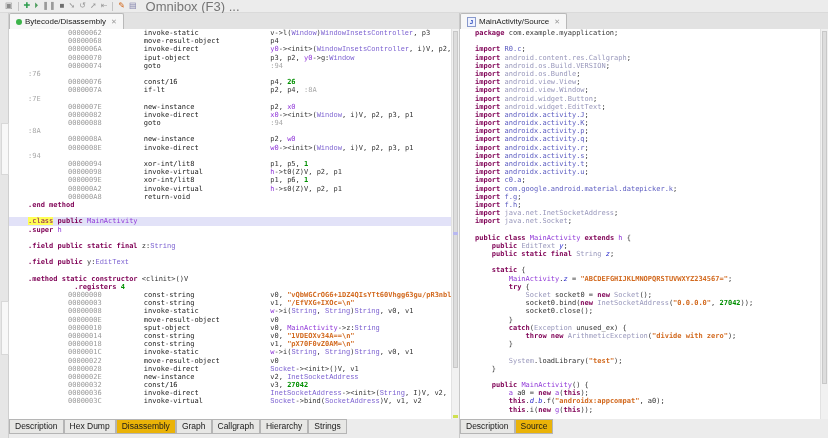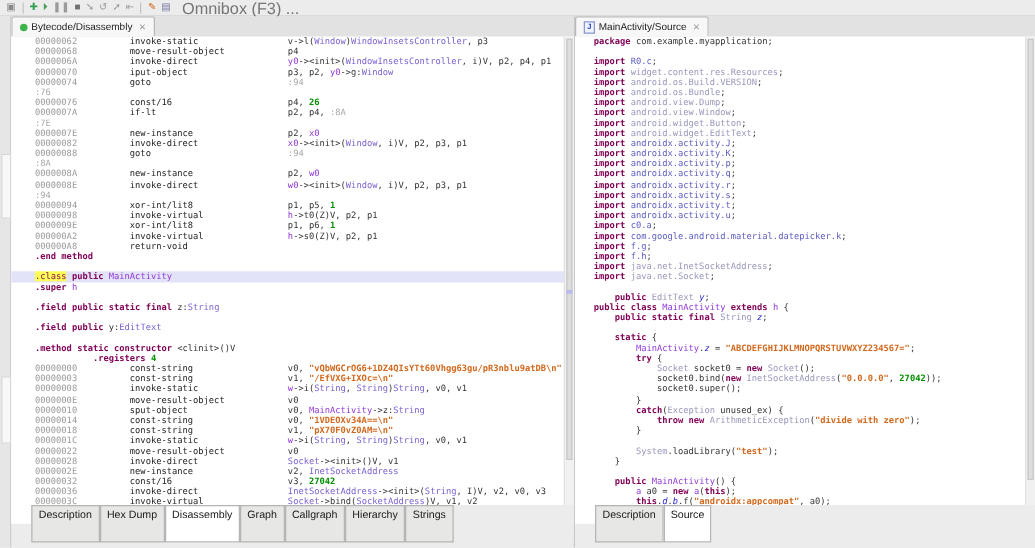--- a/index.html
+++ b/index.html
@@ -26,44 +26,44 @@
   .jicon{width:7px;height:8px;background:#eef2ff;border:1px solid #8899cc;color:#2244bb;
     font-size:6px;line-height:8px;text-align:center;font-weight:bold;display:inline-block;}
   .tab-close{color:#9a9a9a;font-size:7px;margin-left:2px;}
   
   .code{position:absolute;top:16px;left:0;right:0;bottom:19px;background:#ffffff;overflow:hidden;}
   .cl{white-space:pre;font-family:"DejaVu Sans Mono",monospace;font-size:7px;
     line-height:8.2px;height:8.2px;color:#333;}
   #code-left .cl{padding-left:19px;}
   #code-right .cl{padding-left:15px;}
   .cl.hl{background:#e2e2f8;}
-  .sg-a{color:#9a9a9a;}
+  .sg-a{color:#9a9a9a;margin-left:40px;}
   .sg-m{color:#1a1a1a;font-weight:normal;}
   .sg-p{color:#333333;}
-  .sg-t{color:#7a5fd0;}
+  .sg-t{color:#7a5fd0;font-family:Liberation Mono, monospace;}
   .sg-c{color:#9038d8;}
   .sg-s{color:#d2691e;font-weight:bold;}
   .sg-n{color:#008f00;font-weight:bold;}
   .sg-l{color:#a8a8a8;}
   .sg-k{color:#7f0055;font-weight:bold;}
   .sg-kh{color:#7f0055;font-weight:normal;background:#ffff55;}
   .sg-t1{color:#9897bb;}
   .sg-t2{color:#5b5bc0;}
   .sg-f{color:#2626cc;font-style:italic;}
   
   .sbar{position:absolute;top:16px;bottom:19px;width:8px;background:#f1f1f1;border-left:1px solid #e2e2e2;box-sizing:border-box;}
   #sbar-left{right:0;}
   #sbar-right{right:0;}
   .sthumb{position:absolute;left:1px;right:1px;background:#dddddd;border:1px solid #c8c8c8;}
   .smark{position:absolute;left:1px;right:1px;height:3px;}
   
-  .btabs{position:absolute;left:16px;right:0;bottom:4px;height:30px;display:flex;background:#ececec;}
+  .btabs{position:absolute;left:0;right:0;bottom:4px;height:15px;display:flex;background:#ececec;}
   .btab{border:1px solid #b5b5b5;background:#e7e7e5;padding:0 5px;font-size:8.5px;
     line-height:13px;color:#1a1a1a;white-space:nowrap;}
-  .btab.active{background:#ffffff;}
+  .btab.active{background:#eab308;}
 </style>
 </head>
 <body>
 
 <div id="toolbar">
   <span id="toolbar-icons" style="display:flex;align-items:center;">
       <span class="tb-icon" style="color: rgb(138, 138, 138);">▣</span>
       <span class="tb-sep"></span>
       <span class="tb-icon" style="color: rgb(46, 158, 79);">✚</span>
       <span class="tb-icon" style="color: rgb(79, 158, 95);">⏵</span>
@@ -162,52 +162,52 @@
     <div class="tab">
       <span class="jicon">J</span>
       <span>MainActivity/Source</span>
       <span class="tab-close">✕</span>
     </div>
   </div>
   <div id="code-right" class="code">
       <div class="cl"><span class="sg-k">package</span><span class="sg-p"> com.example.myapplication;</span></div>
       <div class="cl">&nbsp;</div>
       <div class="cl"><span class="sg-k">import</span><span class="sg-t2"> R0.c</span><span class="sg-p">;</span></div>
-      <div class="cl"><span class="sg-k">import</span><span class="sg-t1"> widget.content.res.Resources</span><span class="sg-p">;</span></div>
+      <div class="cl"><span class="sg-k">import</span><span class="sg-t1"> android.content.res.Callgraph</span><span class="sg-p">;</span></div>
       <div class="cl"><span class="sg-k">import</span><span class="sg-t1"> android.os.Build.VERSION</span><span class="sg-p">;</span></div>
       <div class="cl"><span class="sg-k">import</span><span class="sg-t1"> android.os.Bundle</span><span class="sg-p">;</span></div>
-      <div class="cl"><span class="sg-k">import</span><span class="sg-t1"> android.view.Dump</span><span class="sg-p">;</span></div>
+      <div class="cl"><span class="sg-k">import</span><span class="sg-t1"> android.view.View</span><span class="sg-p">;</span></div>
       <div class="cl"><span class="sg-k">import</span><span class="sg-t1"> android.view.Window</span><span class="sg-p">;</span></div>
       <div class="cl"><span class="sg-k">import</span><span class="sg-t1"> android.widget.Button</span><span class="sg-p">;</span></div>
       <div class="cl"><span class="sg-k">import</span><span class="sg-t1"> android.widget.EditText</span><span class="sg-p">;</span></div>
       <div class="cl"><span class="sg-k">import</span><span class="sg-t2"> androidx.activity.J</span><span class="sg-p">;</span></div>
       <div class="cl"><span class="sg-k">import</span><span class="sg-t2"> androidx.activity.K</span><span class="sg-p">;</span></div>
       <div class="cl"><span class="sg-k">import</span><span class="sg-t2"> androidx.activity.p</span><span class="sg-p">;</span></div>
       <div class="cl"><span class="sg-k">import</span><span class="sg-t2"> androidx.activity.q</span><span class="sg-p">;</span></div>
       <div class="cl"><span class="sg-k">import</span><span class="sg-t2"> androidx.activity.r</span><span class="sg-p">;</span></div>
       <div class="cl"><span class="sg-k">import</span><span class="sg-t2"> androidx.activity.s</span><span class="sg-p">;</span></div>
       <div class="cl"><span class="sg-k">import</span><span class="sg-t2"> androidx.activity.t</span><span class="sg-p">;</span></div>
       <div class="cl"><span class="sg-k">import</span><span class="sg-t2"> androidx.activity.u</span><span class="sg-p">;</span></div>
       <div class="cl"><span class="sg-k">import</span><span class="sg-t2"> c0.a</span><span class="sg-p">;</span></div>
       <div class="cl"><span class="sg-k">import</span><span class="sg-t2"> com.google.android.material.datepicker.k</span><span class="sg-p">;</span></div>
       <div class="cl"><span class="sg-k">import</span><span class="sg-t2"> f.g</span><span class="sg-p">;</span></div>
       <div class="cl"><span class="sg-k">import</span><span class="sg-t2"> f.h</span><span class="sg-p">;</span></div>
       <div class="cl"><span class="sg-k">import</span><span class="sg-t1"> java.net.InetSocketAddress</span><span class="sg-p">;</span></div>
       <div class="cl"><span class="sg-k">import</span><span class="sg-t1"> java.net.Socket</span><span class="sg-p">;</span></div>
       <div class="cl">&nbsp;</div>
+      <div class="cl"><span class="sg-k">public class </span><span class="sg-c">MainActivity</span><span class="sg-k"> extends </span><span class="sg-c">h</span><span class="sg-p"> {</span></div>
       <div class="cl"><span class="sg-p">    </span><span class="sg-k">public </span><span class="sg-t1">EditText</span><span class="sg-p"> </span><span class="sg-f">y</span><span class="sg-p">;</span></div>
-      <div class="cl"><span class="sg-k">public class </span><span class="sg-c">MainActivity</span><span class="sg-k"> extends </span><span class="sg-c">h</span><span class="sg-p"> {</span></div>
       <div class="cl"><span class="sg-p">    </span><span class="sg-k">public static final </span><span class="sg-t1">String</span><span class="sg-p"> </span><span class="sg-f">z</span><span class="sg-p">;</span></div>
       <div class="cl">&nbsp;</div>
       <div class="cl"><span class="sg-p">    </span><span class="sg-k">static</span><span class="sg-p"> {</span></div>
       <div class="cl"><span class="sg-p">        </span><span class="sg-c">MainActivity</span><span class="sg-p">.</span><span class="sg-f">z</span><span class="sg-p"> = </span><span class="sg-s">"ABCDEFGHIJKLMNOPQRSTUVWXYZ234567="</span><span class="sg-p">;</span></div>
       <div class="cl"><span class="sg-p">        </span><span class="sg-k">try</span><span class="sg-p"> {</span></div>
       <div class="cl"><span class="sg-p">            </span><span class="sg-t1">Socket</span><span class="sg-p"> socket0 = </span><span class="sg-k">new</span><span class="sg-p"> </span><span class="sg-t1">Socket</span><span class="sg-p">();</span></div>
       <div class="cl"><span class="sg-p">            socket0.bind(</span><span class="sg-k">new</span><span class="sg-p"> </span><span class="sg-t1">InetSocketAddress</span><span class="sg-p">(</span><span class="sg-s">"0.0.0.0"</span><span class="sg-p">, </span><span class="sg-n">27042</span><span class="sg-p">));</span></div>
-      <div class="cl"><span class="sg-p">            socket0.super();</span></div>
+      <div class="cl"><span class="sg-p">            socket0.close();</span></div>
       <div class="cl"><span class="sg-p">        }</span></div>
       <div class="cl"><span class="sg-p">        </span><span class="sg-k">catch</span><span class="sg-p">(</span><span class="sg-t1">Exception</span><span class="sg-p"> unused_ex) {</span></div>
       <div class="cl"><span class="sg-p">            </span><span class="sg-k">throw new </span><span class="sg-t1">ArithmeticException</span><span class="sg-p">(</span><span class="sg-s">"divide with zero"</span><span class="sg-p">);</span></div>
       <div class="cl"><span class="sg-p">        }</span></div>
       <div class="cl">&nbsp;</div>
       <div class="cl"><span class="sg-p">        </span><span class="sg-t1">System</span><span class="sg-p">.loadLibrary(</span><span class="sg-s">"test"</span><span class="sg-p">);</span></div>
       <div class="cl"><span class="sg-p">    }</span></div>
       <div class="cl">&nbsp;</div>
       <div class="cl"><span class="sg-p">    </span><span class="sg-k">public </span><span class="sg-c">MainActivity</span><span class="sg-p">() {</span></div>
       <div class="cl"><span class="sg-p">        </span><span class="sg-c">a</span><span class="sg-p"> a0 = </span><span class="sg-k">new</span><span class="sg-p"> </span><span class="sg-c">a</span><span class="sg-p">(</span><span class="sg-k">this</span><span class="sg-p">);</span></div>

